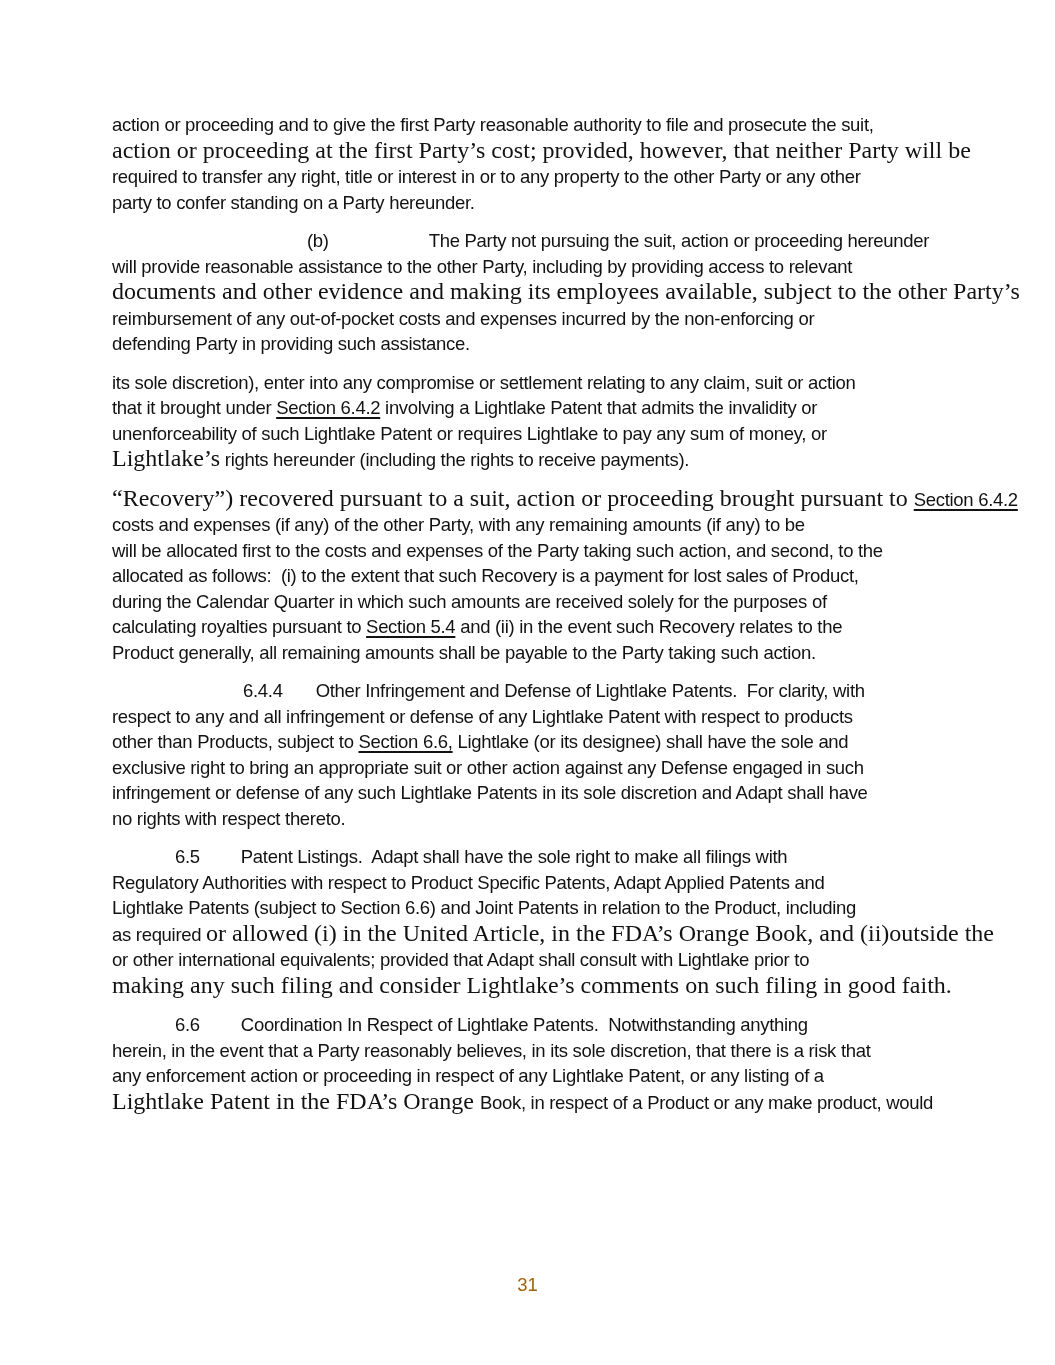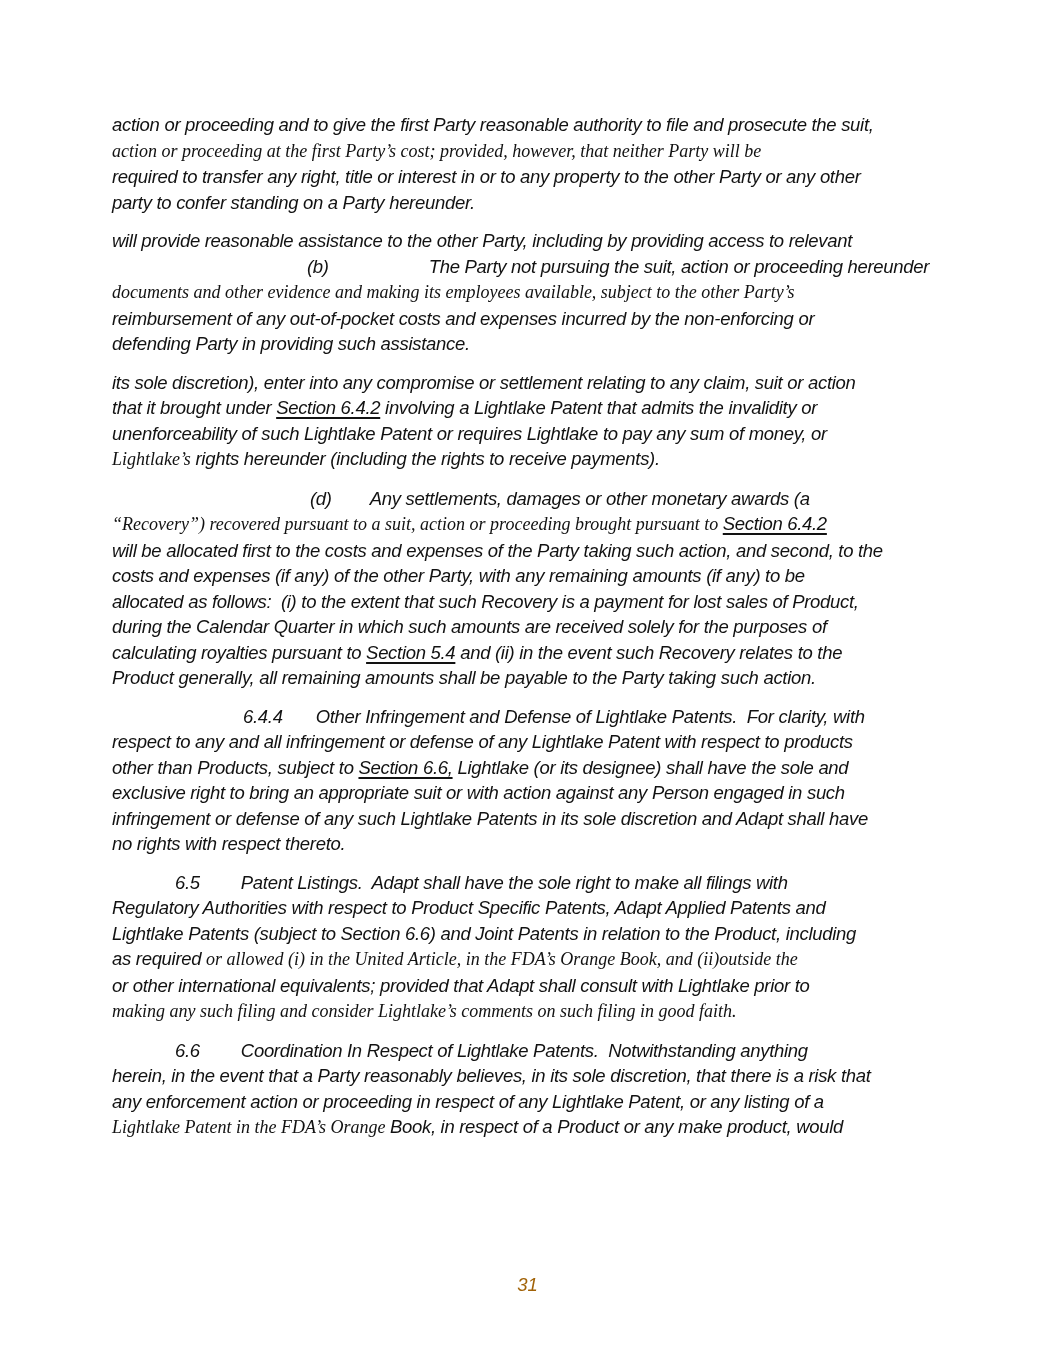--- a/index.html
+++ b/index.html
@@ -4,38 +4,37 @@
 <style>
   html, body { margin: 0; padding: 0; background: #ffffff; }
   .page {
     position: relative;
     width: 1055px;
     height: 1365px;
     background: #ffffff;
     color: #121212;
     font-family: "Liberation Sans", sans-serif;
     overflow: hidden;
-    font-style: italic;
   }
   .content {
     position: absolute;
     left: 112px;
     top: 112px;
     width: 850px;
   }
   .para { margin: 0 0 13px 0; }
   .line {
     white-space: pre;
     font-size: 18.5px;
     line-height: 25.5px;
     letter-spacing: -0.3px;
   }
   .serif {
     font-family: "Liberation Serif", serif;
-    font-size: 18px;
+    font-size: 24px;
     letter-spacing: 0;
   }
   .u {
     text-decoration: underline;
     text-underline-offset: 3px;
     text-decoration-thickness: 1.5px;
   }
   .sp { display: inline-block; height: 1px; }
   .page-number {
     position: absolute;
@@ -52,47 +51,46 @@
 
 <div class="page">
   <div class="content">
       <div class="para">
         <div class="line"><span>action or proceeding and to give the first Party reasonable authority to file and prosecute the suit,</span></div>
         <div class="line"><span class="serif">action or proceeding at the first Party’s cost; provided, however, that neither Party will be</span></div>
         <div class="line"><span>required to transfer any right, title or interest in or to any property to the other Party or any other</span></div>
         <div class="line"><span>party to confer standing on a Party hereunder.</span></div>
       </div>
       <div class="para">
+        <div class="line"><span class="sp" style="width: 195px;"></span><span>(b)</span><span class="sp" style="width: 100px;"></span><span>The Party not pursuing the suit, action or proceeding hereunder</span></div>
         <div class="line"><span>will provide reasonable assistance to the other Party, including by providing access to relevant</span></div>
-        <div class="line"><span class="sp" style="width: 195px;"></span><span>(b)</span><span class="sp" style="width: 100px;"></span><span>The Party not pursuing the suit, action or proceeding hereunder</span></div>
         <div class="line"><span class="serif">documents and other evidence and making its employees available, subject to the other Party’s</span></div>
         <div class="line"><span>reimbursement of any out-of-pocket costs and expenses incurred by the non-enforcing or</span></div>
         <div class="line"><span>defending Party in providing such assistance.</span></div>
       </div>
       <div class="para">
         <div class="line"><span>its sole discretion), enter into any compromise or settlement relating to any claim, suit or action</span></div>
         <div class="line"><span>that it brought under </span><span class="u">Section 6.4.2</span><span> involving a Lightlake Patent that admits the invalidity or</span></div>
         <div class="line"><span>unenforceability of such Lightlake Patent or requires Lightlake to pay any sum of money, or</span></div>
         <div class="line"><span class="serif">Lightlake’s</span><span> rights hereunder (including the rights to receive payments).</span></div>
       </div>
       <div class="para">
-        <div class="line"><span class="sp" style="width: 198px;"></span><span>(d)</span><span class="sp" style="width: 38px;"></span><span>Any settlements, damages or other monetary awards (a</span></div>
         <div class="line"><span class="serif">“Recovery”) recovered pursuant to a suit, action or proceeding brought pursuant to </span><span class="u">Section 6.4.2</span></div>
+        <div class="line"><span>costs and expenses (if any) of the other Party, with any remaining amounts (if any) to be</span></div>
         <div class="line"><span>will be allocated first to the costs and expenses of the Party taking such action, and second, to the</span></div>
-        <div class="line"><span>costs and expenses (if any) of the other Party, with any remaining amounts (if any) to be</span></div>
         <div class="line"><span>allocated as follows:  (i) to the extent that such Recovery is a payment for lost sales of Product,</span></div>
         <div class="line"><span>during the Calendar Quarter in which such amounts are received solely for the purposes of</span></div>
         <div class="line"><span>calculating royalties pursuant to </span><span class="u">Section 5.4</span><span> and (ii) in the event such Recovery relates to the</span></div>
         <div class="line"><span>Product generally, all remaining amounts shall be payable to the Party taking such action.</span></div>
       </div>
       <div class="para">
         <div class="line"><span class="sp" style="width: 131px;"></span><span>6.4.4</span><span class="sp" style="width: 33px;"></span><span>Other Infringement and Defense of Lightlake Patents.  For clarity, with</span></div>
         <div class="line"><span>respect to any and all infringement or defense of any Lightlake Patent with respect to products</span></div>
         <div class="line"><span>other than Products, subject to </span><span class="u">Section 6.6,</span><span> Lightlake (or its designee) shall have the sole and</span></div>
-        <div class="line"><span>exclusive right to bring an appropriate suit or with action against any Person engaged in such</span></div>
+        <div class="line"><span>exclusive right to bring an appropriate suit or other action against any Defense engaged in such</span></div>
         <div class="line"><span>infringement or defense of any such Lightlake Patents in its sole discretion and Adapt shall have</span></div>
         <div class="line"><span>no rights with respect thereto.</span></div>
       </div>
       <div class="para">
         <div class="line"><span class="sp" style="width: 63px;"></span><span>6.5</span><span class="sp" style="width: 41px;"></span><span>Patent Listings.  Adapt shall have the sole right to make all filings with</span></div>
         <div class="line"><span>Regulatory Authorities with respect to Product Specific Patents, Adapt Applied Patents and</span></div>
         <div class="line"><span>Lightlake Patents (subject to Section 6.6) and Joint Patents in relation to the Product, including</span></div>
         <div class="line"><span>as required </span><span class="serif">or allowed (i) in the United Article, in the FDA’s Orange Book, and (ii)outside the</span></div>
         <div class="line"><span>or other international equivalents; provided that Adapt shall consult with Lightlake prior to</span></div>
         <div class="line"><span class="serif">making any such filing and consider Lightlake’s comments on such filing in good faith.</span></div>

